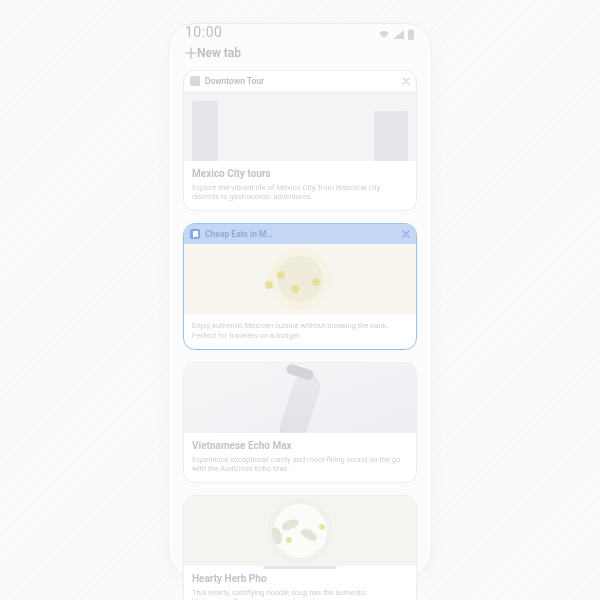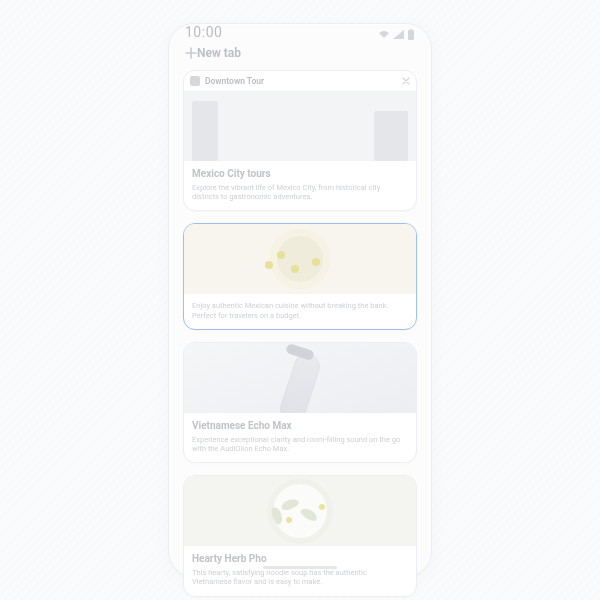--- a/index.html
+++ b/index.html
@@ -207,20 +207,31 @@
           </svg>
       </div>
       <div class="thumb city"></div>
       <div class="card-body">
         <div class="card-title">Mexico City tours</div>
         <div class="card-desc">Explore the vibrant life of Mexico City, from historical city districts to gastronomic adventures.</div>
       </div>
     </div>
 
     <div class="card selected">
+      <div class="card-header">
+        <span class="favicon fav-blue">
+          <svg width="7" height="7" viewBox="0 0 7 7">
+              <path d="M1 0 H6 V7 L3.5 5 L1 7 Z" fill="#fff"></path>
+            </svg>
+        </span>
+        <span class="tab-label">Cheap Eats in M…</span>
+        <svg class="close-icon" viewBox="0 0 8 8">
+            <path d="M1 1 L7 7 M7 1 L1 7" stroke="currentColor" stroke-width="1.3" stroke-linecap="round"></path>
+          </svg>
+      </div>
       <div class="thumb food">
         <span class="sp a"></span>
           <span class="sp b"></span>
           <span class="sp c"></span>
           <span class="sp d"></span>
       </div>
       <div class="card-body">
         <div class="card-desc">Enjoy authentic Mexican cuisine without breaking the bank. Perfect for travelers on a budget.</div>
       </div>
     </div>

